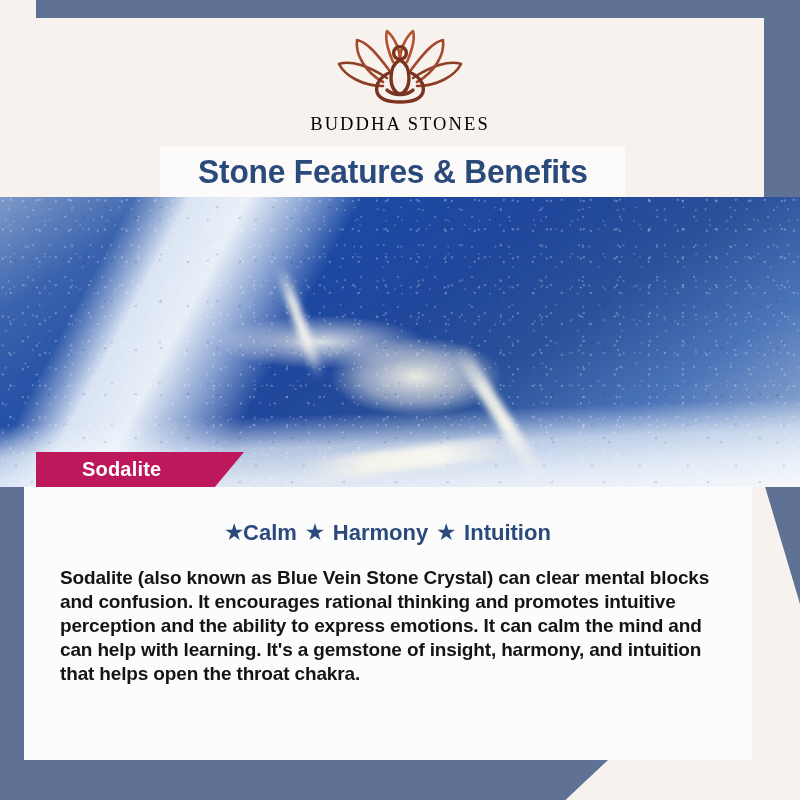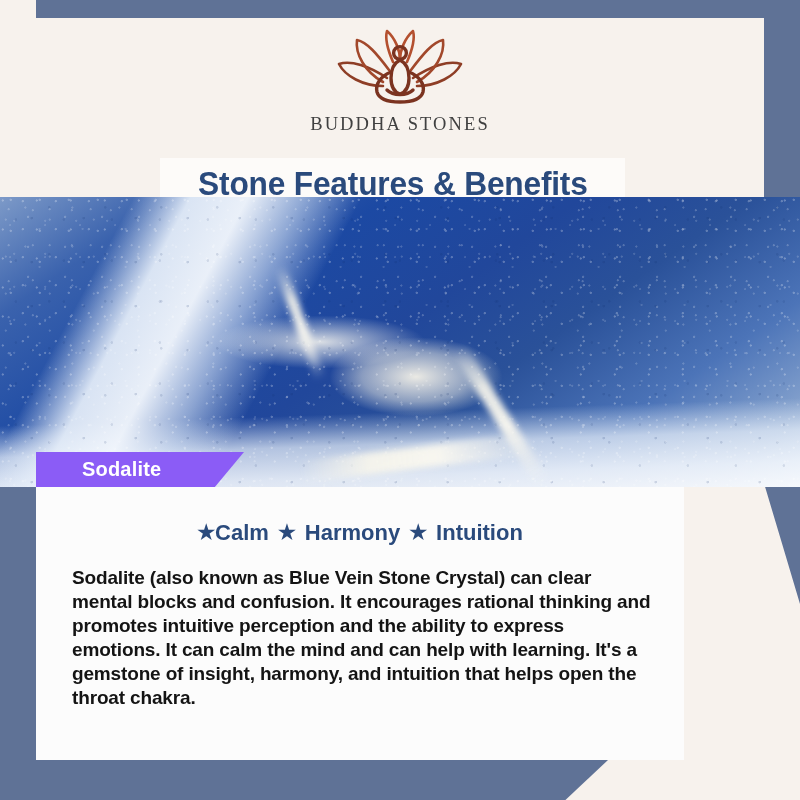--- a/index.html
+++ b/index.html
@@ -79,29 +79,29 @@
   #lotus-icon {
     display: block;
     width: 150px;
     height: 86px;
   }
   #brand-name {
     margin-top: 2px;
     font-family: "Liberation Serif", serif;
     font-size: 18.5px;
     letter-spacing: 2.1px;
-    color: #404040;
+    color: #000000;
     font-weight: 400;
     white-space: nowrap;
   }
 
   #title-plate {
     position: absolute;
     left: 124px;
-    top: 140px;
+    top: 128px;
     width: 465px;
     height: 51px;
     background: #fdfbf9;
     display: flex;
     align-items: center;
     justify-content: center;
   }
   #page-title {
     font-family: "Liberation Sans Narrow", "Liberation Sans", sans-serif;
     font-size: 33px;
@@ -170,41 +170,41 @@
   #vein-b { left: 420px; top: 210px; width: 160px; height: 15px; transform: rotate(58deg); }
   #vein-c { left: 240px; top: 120px; width: 120px; height: 11px; transform: rotate(70deg); }
 
   
   #stone-tag {
     position: absolute;
     left: 36px;
     top: 452px;
     width: 208px;
     height: 35px;
-    background: #8b5cf6;
+    background: #be185d;
     clip-path: polygon(0 0, 100% 0, 86% 100%, 0 100%);
     display: flex;
     align-items: center;
   }
   #stone-tag-label {
     margin-left: 46px;
     color: #ffffff;
     font-family: "Liberation Sans Narrow", "Liberation Sans", sans-serif;
     font-size: 20px;
     font-weight: 700;
     letter-spacing: 0.2px;
     white-space: nowrap;
   }
 
   
   #content {
     position: absolute;
-    left: 36px;
+    left: 24px;
     top: 487px;
-    width: 648px;
+    width: 728px;
     height: 273px;
     background: #fcfcfc;
   }
 
   #keywords {
     width: 100%;
     text-align: center;
     margin-top: 33px;
     color: #2a4a7c;
     font-family: "Liberation Sans Narrow", "Liberation Sans", sans-serif;

